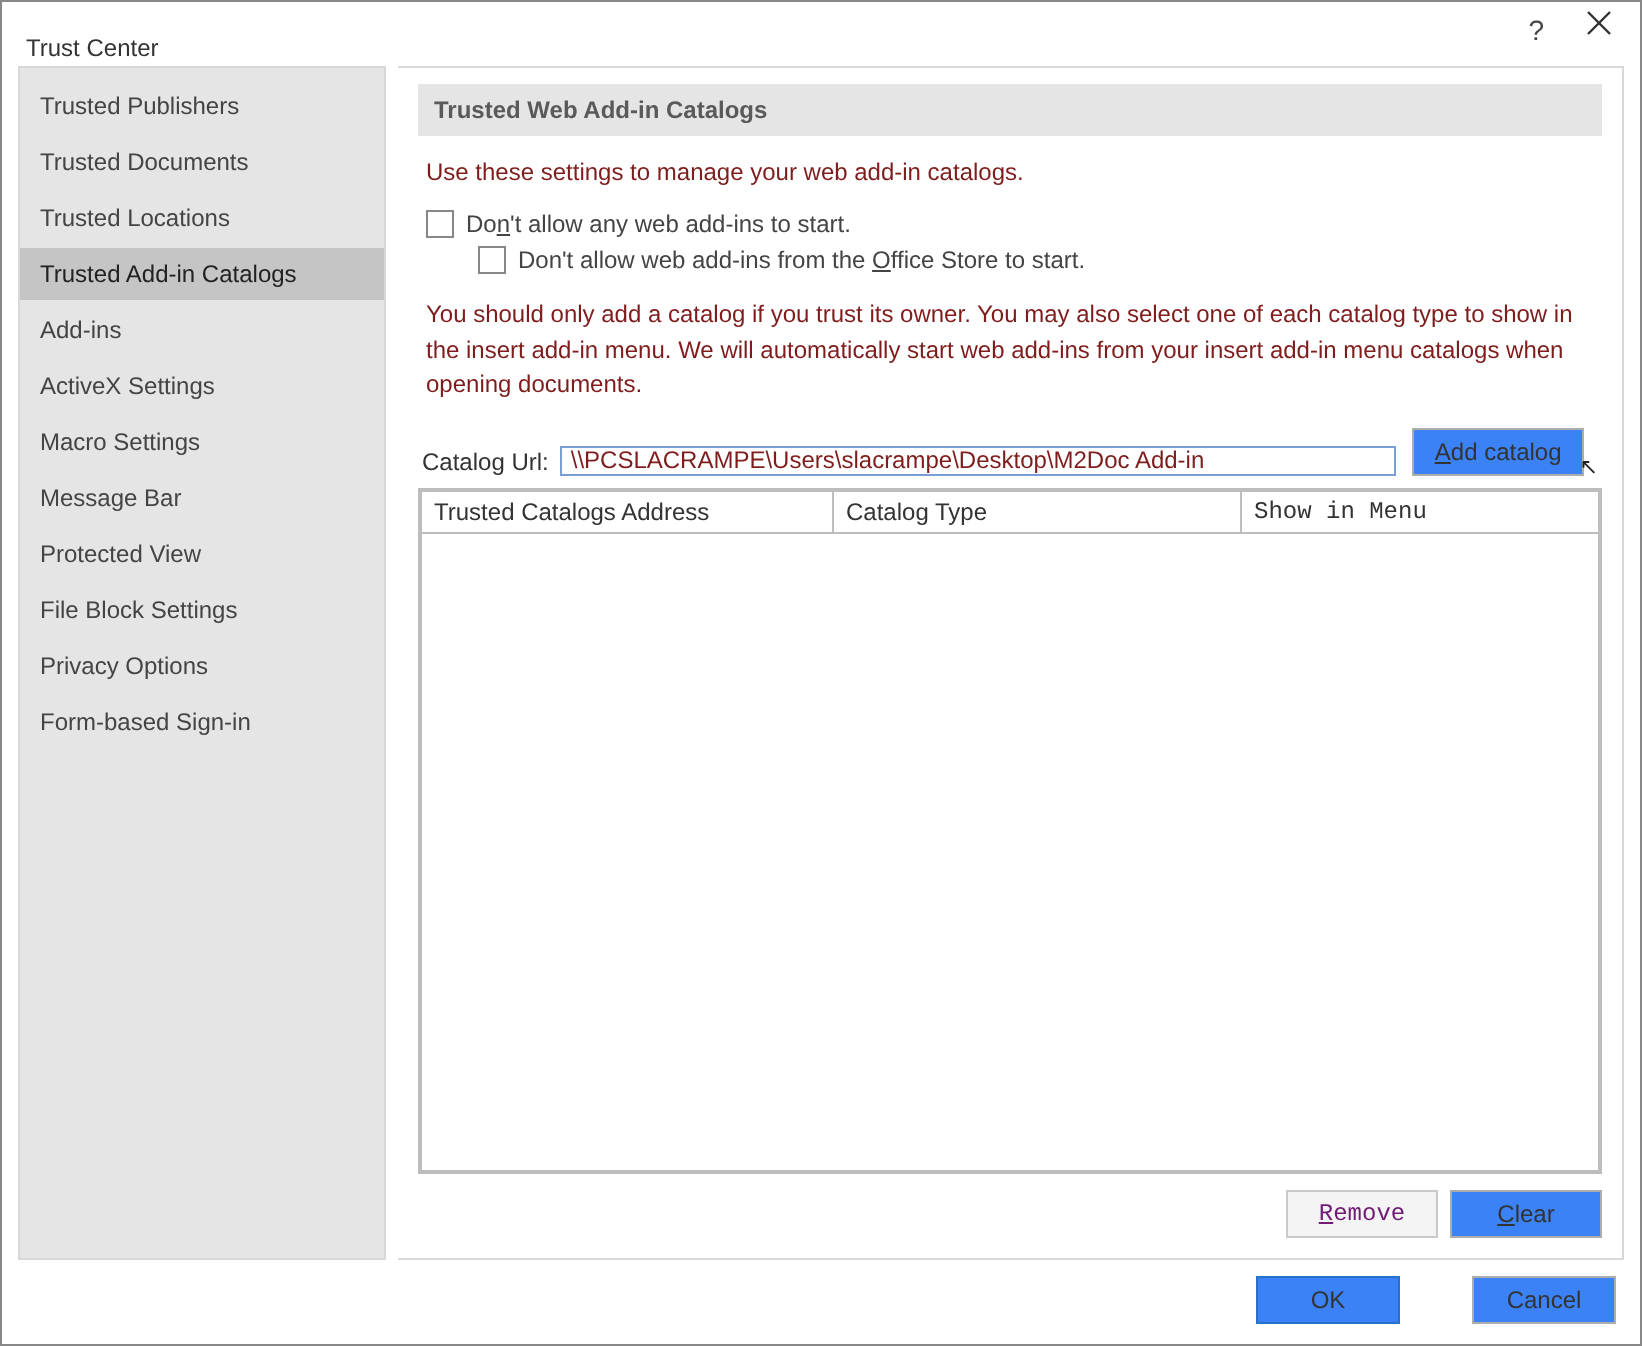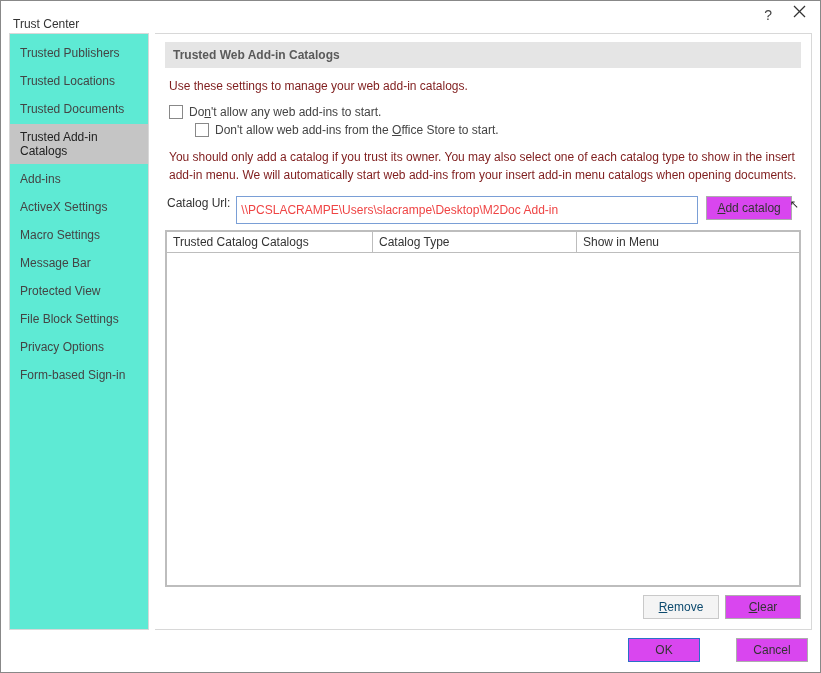--- a/index.html
+++ b/index.html
@@ -44,23 +44,23 @@
   .titlebar .close svg { width: 13px; height: 13px; }
   .titlebar .close svg line { stroke: #333; stroke-width: 1.2; }
 
   .body-area {
     position: absolute;
     top: 32px; left: 8px; right: 8px; bottom: 42px;
     display: flex;
   }
 
   .sidebar {
-    width: 140px;
+    width: 184px;
     border: 1px solid #d8d8d8;
-    background: #5eead4;
+    background: #e5e5e5;
     overflow: hidden;
     padding-top: 6px;
   }
   .sidebar .item {
     padding: 6px 10px 6px 10px;
     font-size: 12px;
     color: #444;
     cursor: pointer;
     margin-bottom: 2px;
   }
@@ -108,54 +108,55 @@
     width: 14px; height: 14px;
     border: 1px solid #888;
     background: #fff;
     margin-right: 6px;
     flex-shrink: 0;
   }
   .acc { text-decoration: underline; }
 
   .url-row {
     display: flex;
-    align-items: flex-start;
+    align-items: flex-end;
     margin: 4px 0 6px 2px;
   }
   .url-label { margin-right: 6px; color: #333; }
   .url-input {
     flex: 1;
-    height: 28px;
+    height: 15px;
     border: 1px solid #7a9fd6;
     padding: 0 4px;
     font-family: inherit;
     font-size: 12px;
-    color: #ef4444;
+    color: #7f1d1d;
     outline: none;
   }
   .btn {
     height: 24px;
     min-width: 76px;
     padding: 0 10px;
     margin-left: 8px;
     border: 1px solid #adadad;
-    background: #d946ef;
+    background: #3b82f6;
     font-family: inherit;
     font-size: 12px;
     color: #333;
     cursor: pointer;
   }
   .btn.primary {
     border: 1.5px solid #2a6fc9;
   }
   .btn.disabled {
-    color: #0c4a6e;
+    color: #701a75;
     border-color: #c9c9c9;
     background: #f4f4f4;
     cursor: default;
+    font-family: Liberation Mono, monospace;
   }
   .cursor-icon {
     position: relative;
     left: -2px;
     top: 2px;
     font-size: 11px;
     color: #222;
     pointer-events: none;
   }
 
@@ -173,21 +174,21 @@
   }
   .thead .th {
     padding: 3px 6px;
     font-size: 12px;
     color: #333;
     border-right: 1px solid #bdbdbd;
   }
   .thead .th:last-child { border-right: none; }
   .th.addr { flex: 0 0 206px; }
   .th.type { flex: 0 0 204px; }
-  .th.menu { flex: 1; }
+  .th.menu { flex: 1; font-family: Liberation Mono, monospace; }
   .tbody { flex: 1; background: #fff; }
 
   .bottom-right-buttons {
     margin-top: 8px;
     display: flex;
     justify-content: flex-end;
     gap: 6px;
   }
   .bottom-right-buttons .btn { margin-left: 0; }
 
@@ -211,22 +212,22 @@
       <line x1="1" y1="1" x2="12" y2="12"></line>
         <line x1="12" y1="1" x2="1" y2="12"></line>
     </svg>
   </span>
 </div>
 
 <div class="body-area">
 
   <div class="sidebar">
     <div class="item">Trusted Publishers</div>
+    <div class="item">Trusted Documents</div>
     <div class="item">Trusted Locations</div>
-    <div class="item">Trusted Documents</div>
     <div class="item selected">Trusted Add-in Catalogs</div>
     <div class="item">Add-ins</div>
     <div class="item">ActiveX Settings</div>
     <div class="item">Macro Settings</div>
     <div class="item">Message Bar</div>
     <div class="item">Protected View</div>
     <div class="item">File Block Settings</div>
     <div class="item">Privacy Options</div>
     <div class="item">Form-based Sign-in</div>
   </div>
@@ -257,21 +258,21 @@
       <span class="url-label">Catalog Url:</span>
       <input class="url-input" type="text" value="\\PCSLACRAMPE\Users\slacrampe\Desktop\M2Doc Add-in" style="">
       <button class="btn">
         <span class="acc">A</span><span>dd catalog</span>
       </button>
       <span class="cursor-icon">↖</span>
     </div>
 
     <div class="table-wrap">
       <div class="thead">
-        <div class="th addr">Trusted Catalog Catalogs</div>
+        <div class="th addr">Trusted Catalogs Address</div>
         <div class="th type">Catalog Type</div>
         <div class="th menu">Show in Menu</div>
       </div>
       <div class="tbody"></div>
     </div>
 
     <div class="bottom-right-buttons">
       <button class="btn disabled">
         <span class="acc">R</span><span>emove</span>
       </button>

